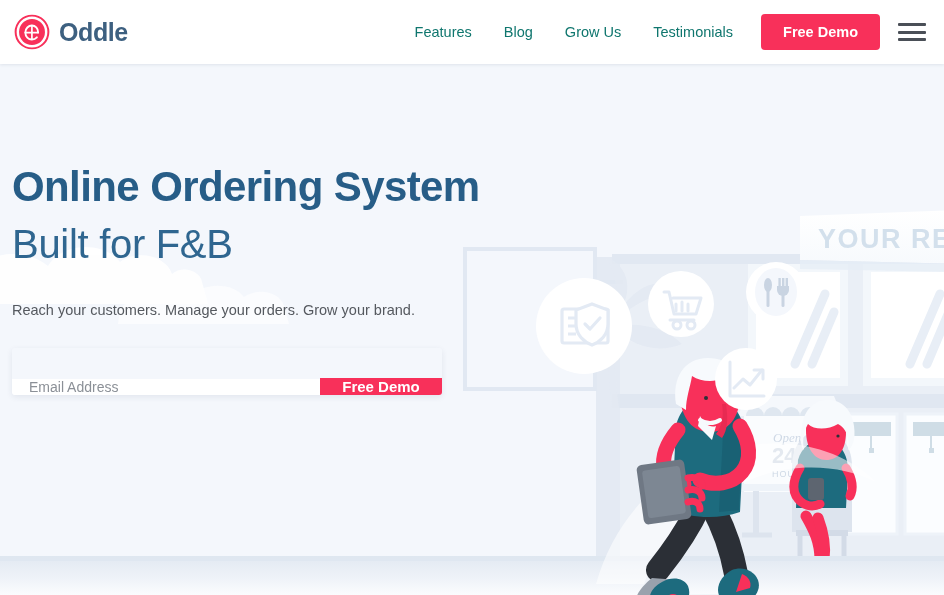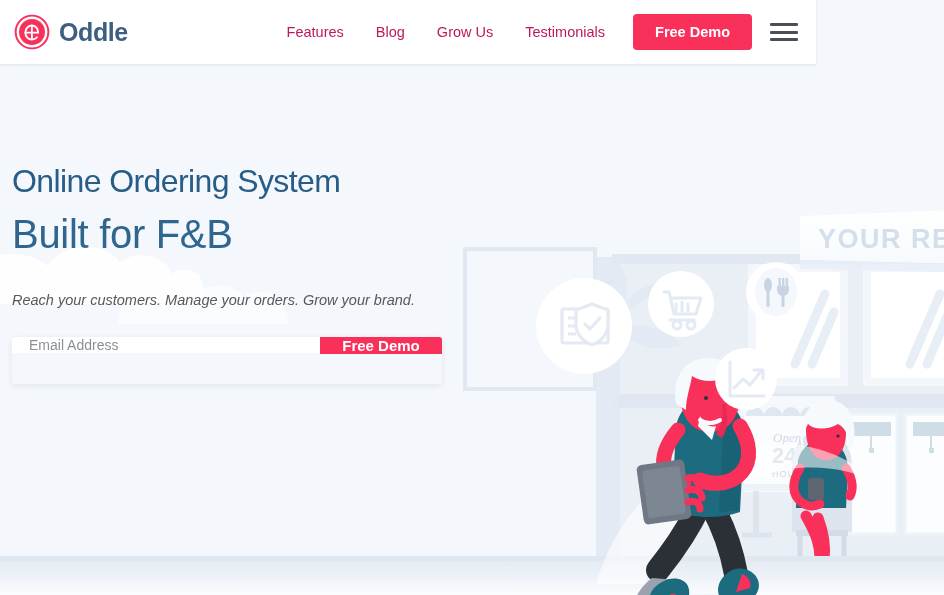--- a/index.html
+++ b/index.html
@@ -5,41 +5,41 @@
   * { margin:0; padding:0; box-sizing:border-box; }
   html,body { width:944px; height:595px; overflow:hidden; }
   body {
     font-family:"Liberation Sans", sans-serif;
     background:#f4f7fb;
     -webkit-font-smoothing:antialiased;
   }
 
   
   .header{
-    position:absolute; top:0; left:0; width:816px; height:64px;
+    position:absolute; top:0; left:0; width:944px; height:64px;
     background:#ffffff; z-index:50;
     box-shadow:0 1px 3px rgba(40,60,90,.10);
     display:flex; align-items:center;
   }
   .logo-wrap{
     display:flex; align-items:center; gap:9px;
     margin-left:14px; cursor:pointer;
   }
   .logo-mark{ width:36px; height:36px; flex:none; display:block; }
   .logo-text{
     font-size:25px; font-weight:bold; color:#3d6080;
     letter-spacing:-.4px; line-height:1;
   }
 
   .nav{
     margin-left:auto; display:flex; align-items:center;
     gap:0; padding-right:12px;
   }
   .nav-link{
-    font-size:14.5px; color:#be185d; padding:0 16px;
+    font-size:14.5px; color:#0f766e; padding:0 16px;
     text-decoration:none; white-space:nowrap; cursor:pointer;
   }
 
   .btn-demo-nav{
     margin-left:12px;
     background:#f8305a; color:#fff; border:none;
     font-family:inherit; font-size:14.5px; font-weight:bold;
     padding:0 22px; height:36px; border-radius:4px;
     cursor:pointer; white-space:nowrap;
   }
@@ -54,33 +54,33 @@
   .hero{
     position:absolute; top:64px; left:0; width:944px; height:531px;
     background:#f4f7fc; overflow:hidden;
   }
   .hero-art{ position:absolute; inset:0; width:944px; height:531px; }
 
   .hero-copy{
     position:absolute; left:12px; top:100px; width:500px; z-index:20;
   }
   .h1-main{
-    font-size:32px; font-weight:normal; color:#275d87;
+    font-size:42px; font-weight:bold; color:#275d87;
     letter-spacing:-.6px; line-height:1.08; white-space:nowrap;
   }
   .h1-sub{
     font-size:40px; font-weight:normal; color:#2f6690;
     letter-spacing:-.3px; line-height:1.1; margin-top:13px;
   }
   .lede{
-    font-size:14.5px; color:#55595f; margin-top:34px; line-height:1.4;font-style:italic;
+    font-size:14.5px; color:#55595f; margin-top:34px; line-height:1.4;
   }
 
   .form-row{
-    margin-top:27px; display:flex; align-items:flex-start;
+    margin-top:27px; display:flex; align-items:flex-end;
     width:430px; height:47px;
     box-shadow:0 2px 6px rgba(40,60,90,.09);
     border-radius:3px; overflow:hidden;
   }
   .email-input{
     flex:1; border:none; outline:none; background:#fff;
     font-family:inherit; font-size:14px; color:#3b3f45;
     padding:0 17px;
   }
   .email-input::placeholder{ color:#8b9097; }

